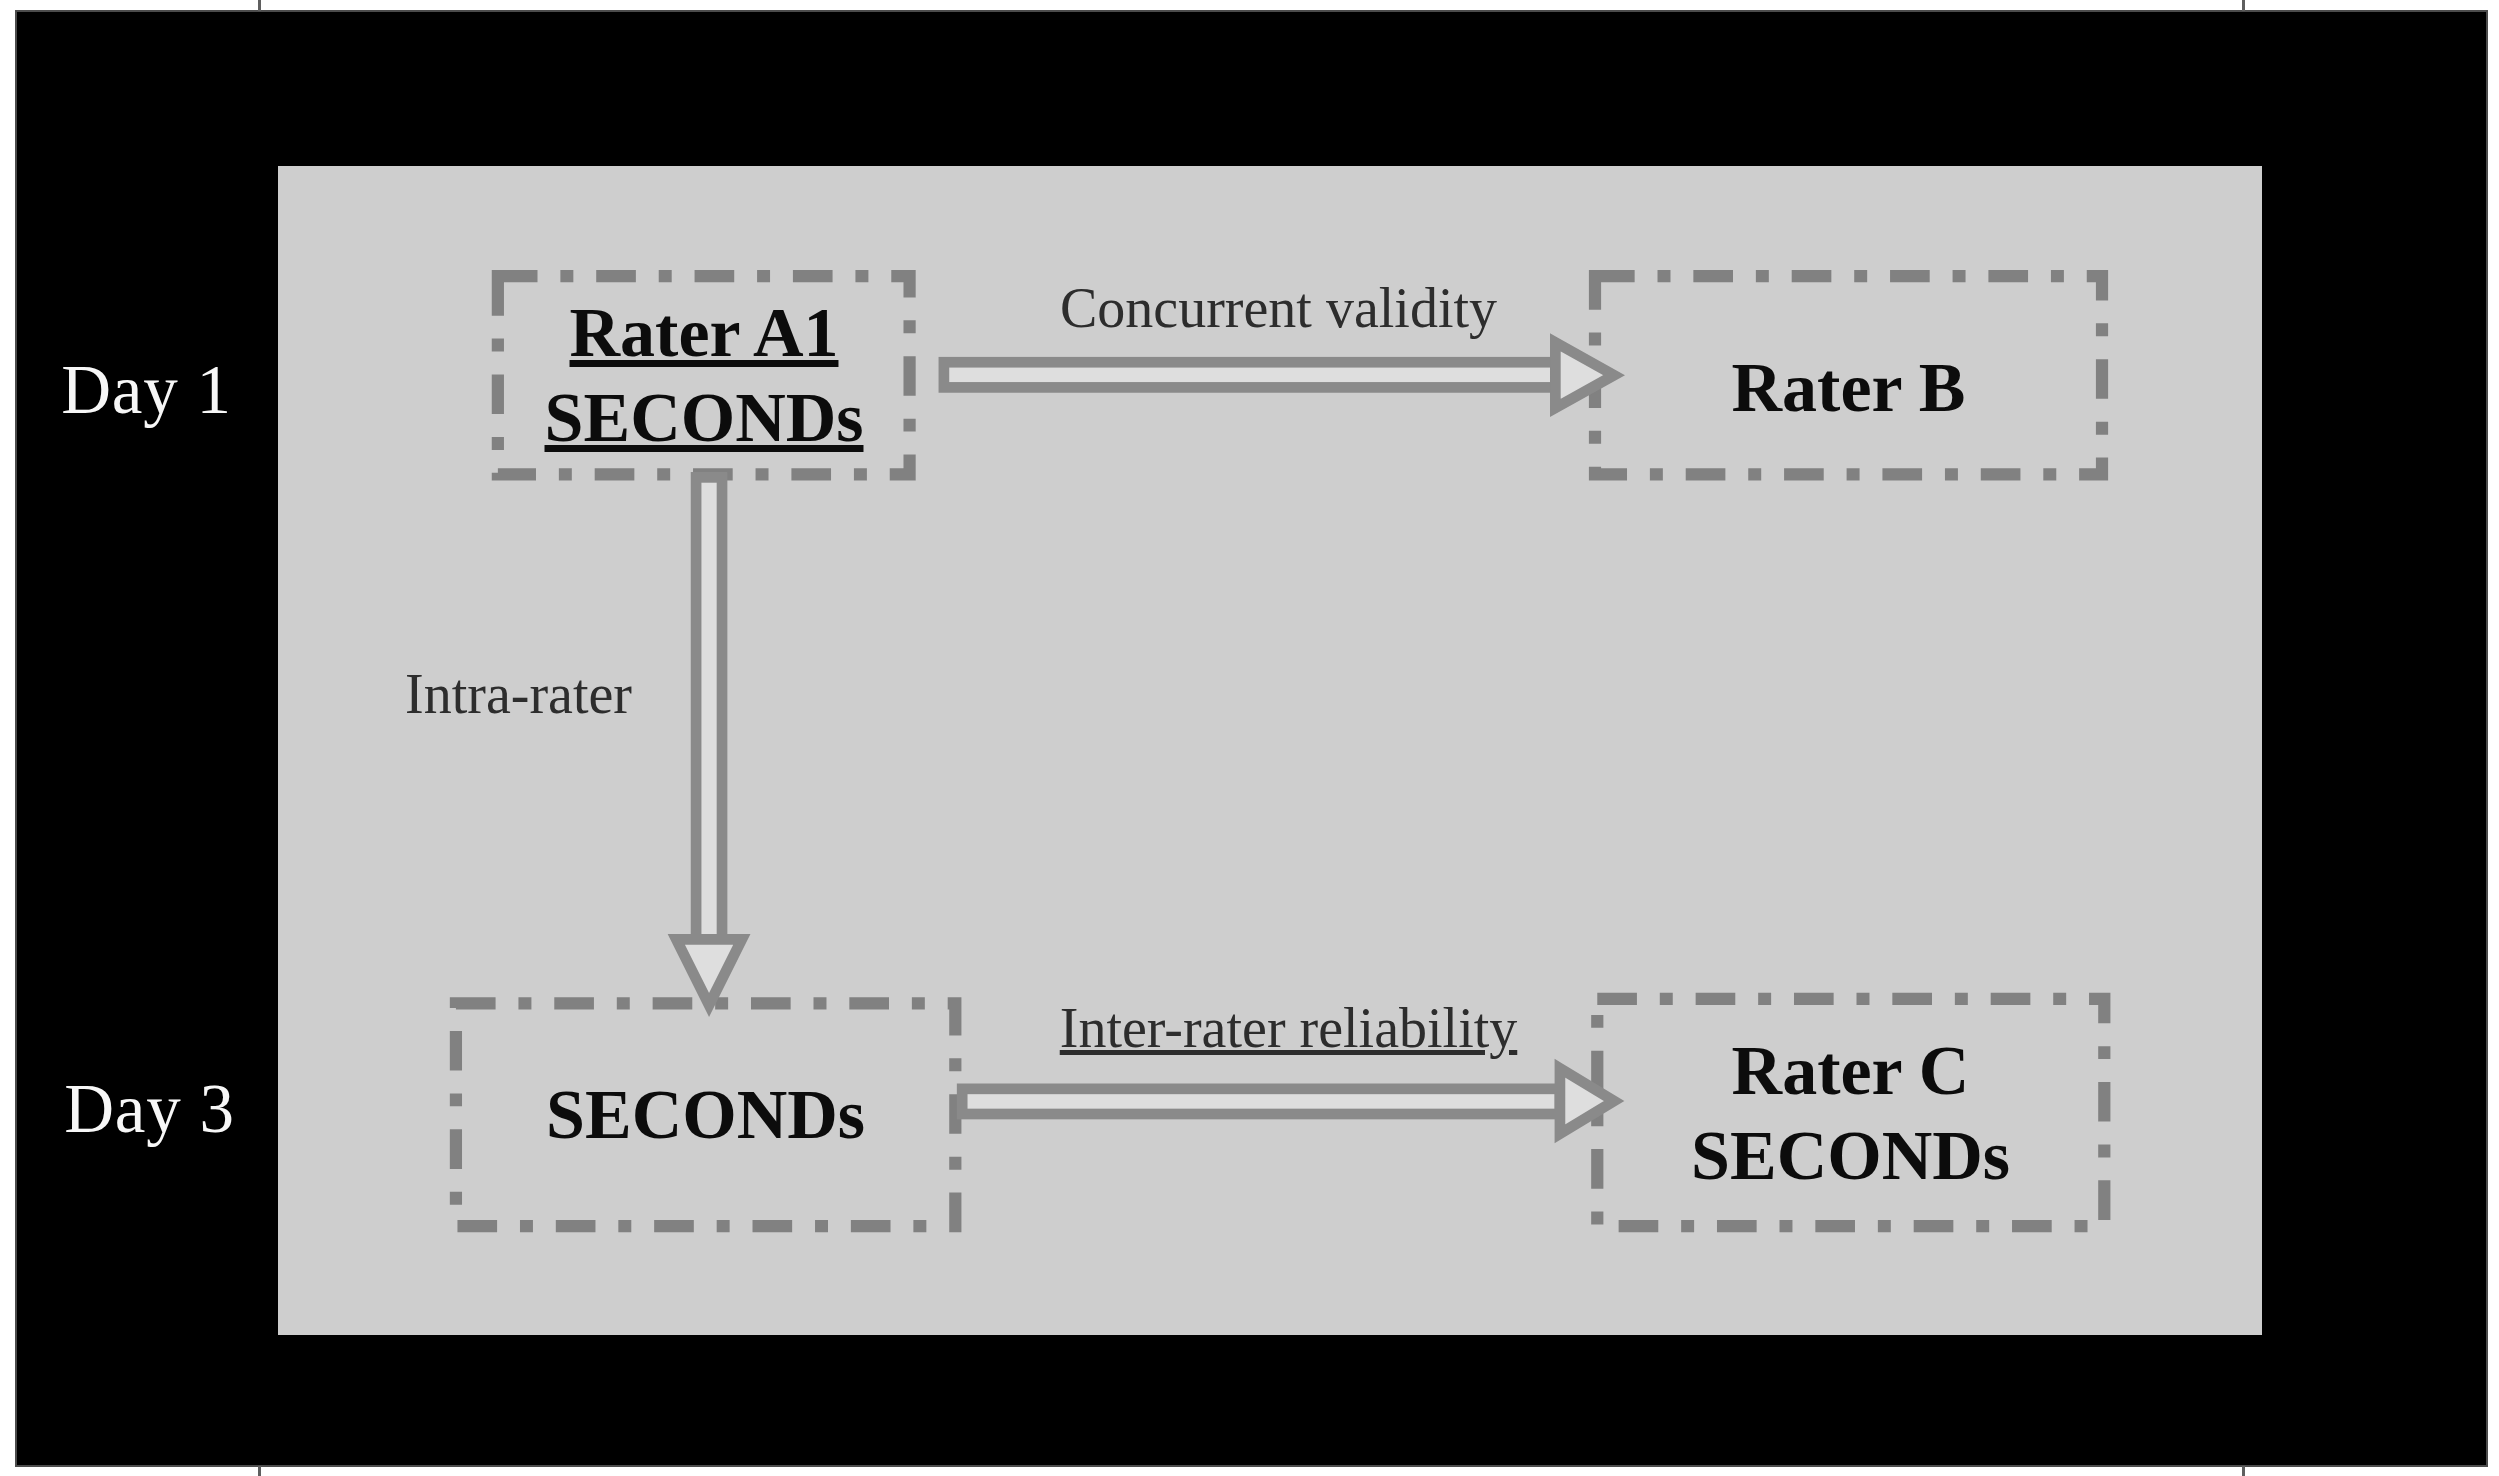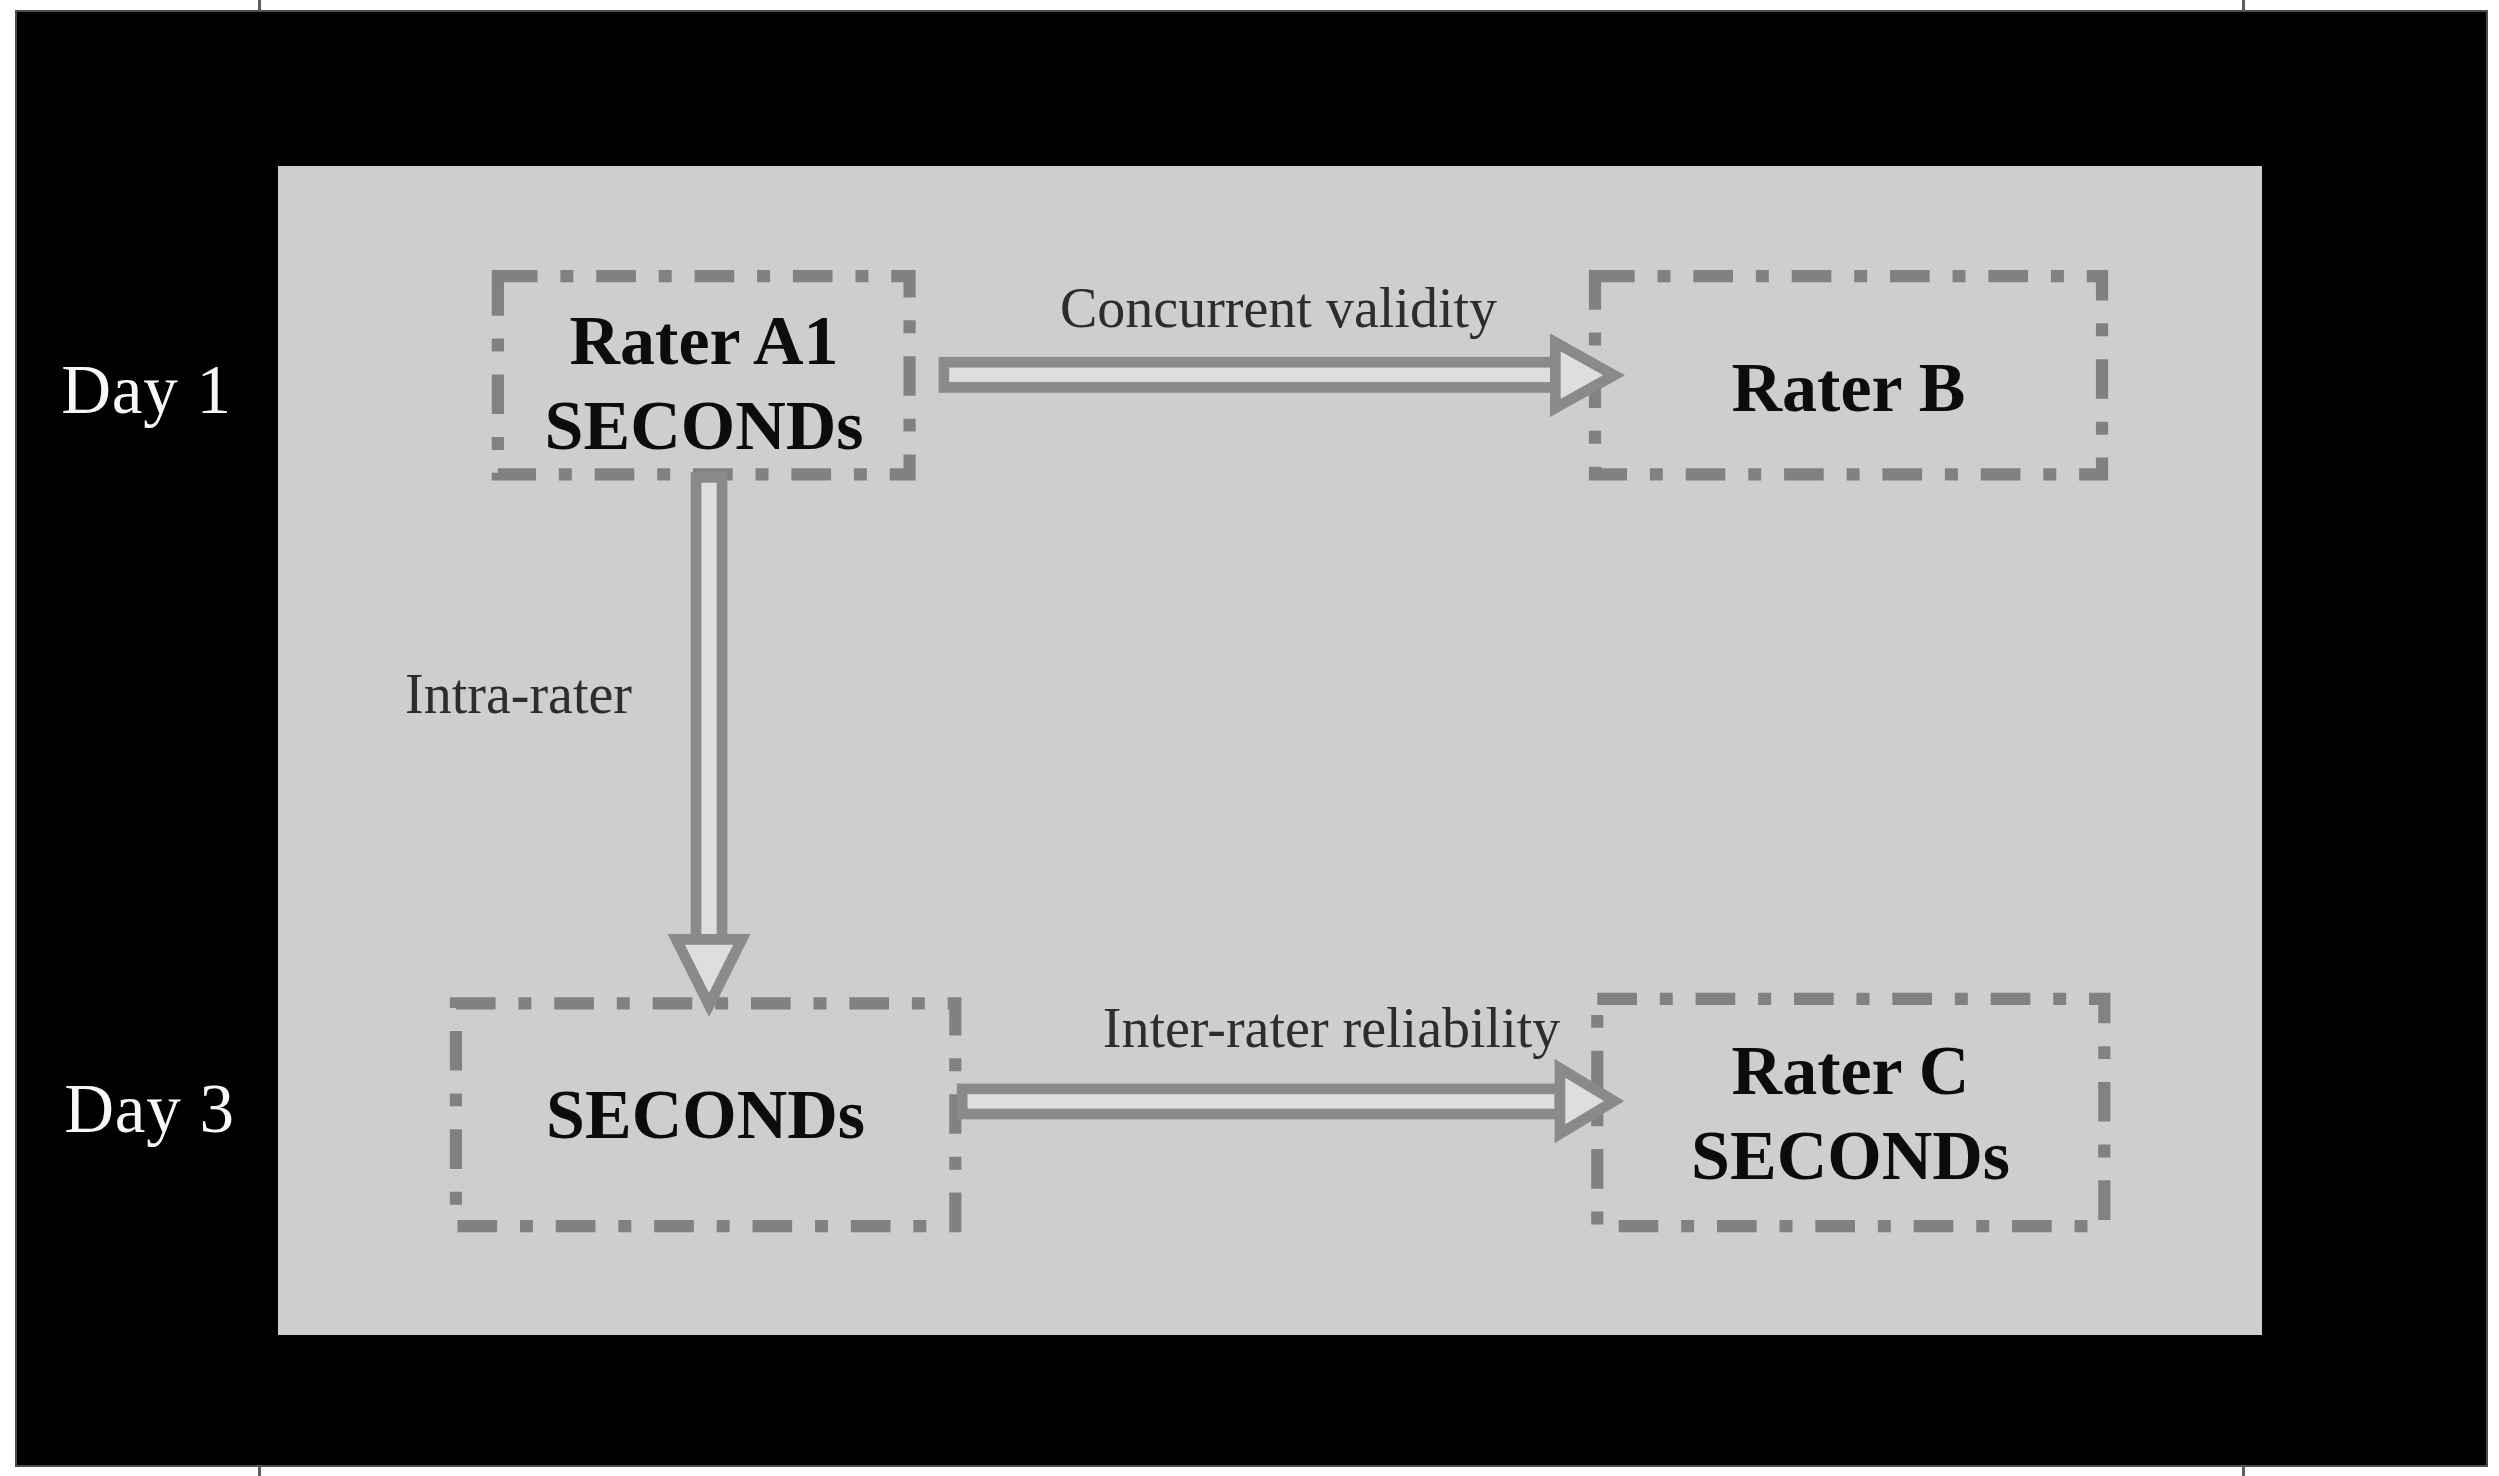--- a/index.html
+++ b/index.html
@@ -62,33 +62,33 @@
     display: flex;
     flex-direction: column;
     align-items: center;
     justify-content: center;
     text-align: center;
     font-weight: bold;
     font-size: 70px;
     line-height: 85px;
     color: #0c0c0c;
   }
-  .box-a1 { left: 498px;  top: 284px;  width: 412px; height: 198px; }
+  .box-a1 { left: 498px;  top: 276px;  width: 412px; height: 198px; text-decoration: underline; }
   .box-b  { left: 1595px; top: 288px;  width: 507px; height: 198px; }
   .box-a2 { left: 456px;  top: 1003px; width: 499px; height: 223px; }
   .box-c  { left: 1597px; top: 999px; width: 507px; height: 227px; }
   .arrow-label {
     position: absolute;
     text-align: center;
     font-size: 56px;
     line-height: 69px;
     color: #2d2d2d;
   }
   .lbl-concurrent { left: 943px; top: 274px;  width: 671px; }
-  .lbl-inter      { left: 996px; top: 994px; width: 671px; }
+  .lbl-inter      { left: 953px; top: 994px; width: 671px; text-decoration: underline; }
   .lbl-intra      { left: 290px;  top: 660px;  width: 457px; }
 </style>
 </head>
 <body>
 
 <div class="page">
 
   <div class="frame">
     <div class="panel"></div>
   </div>

